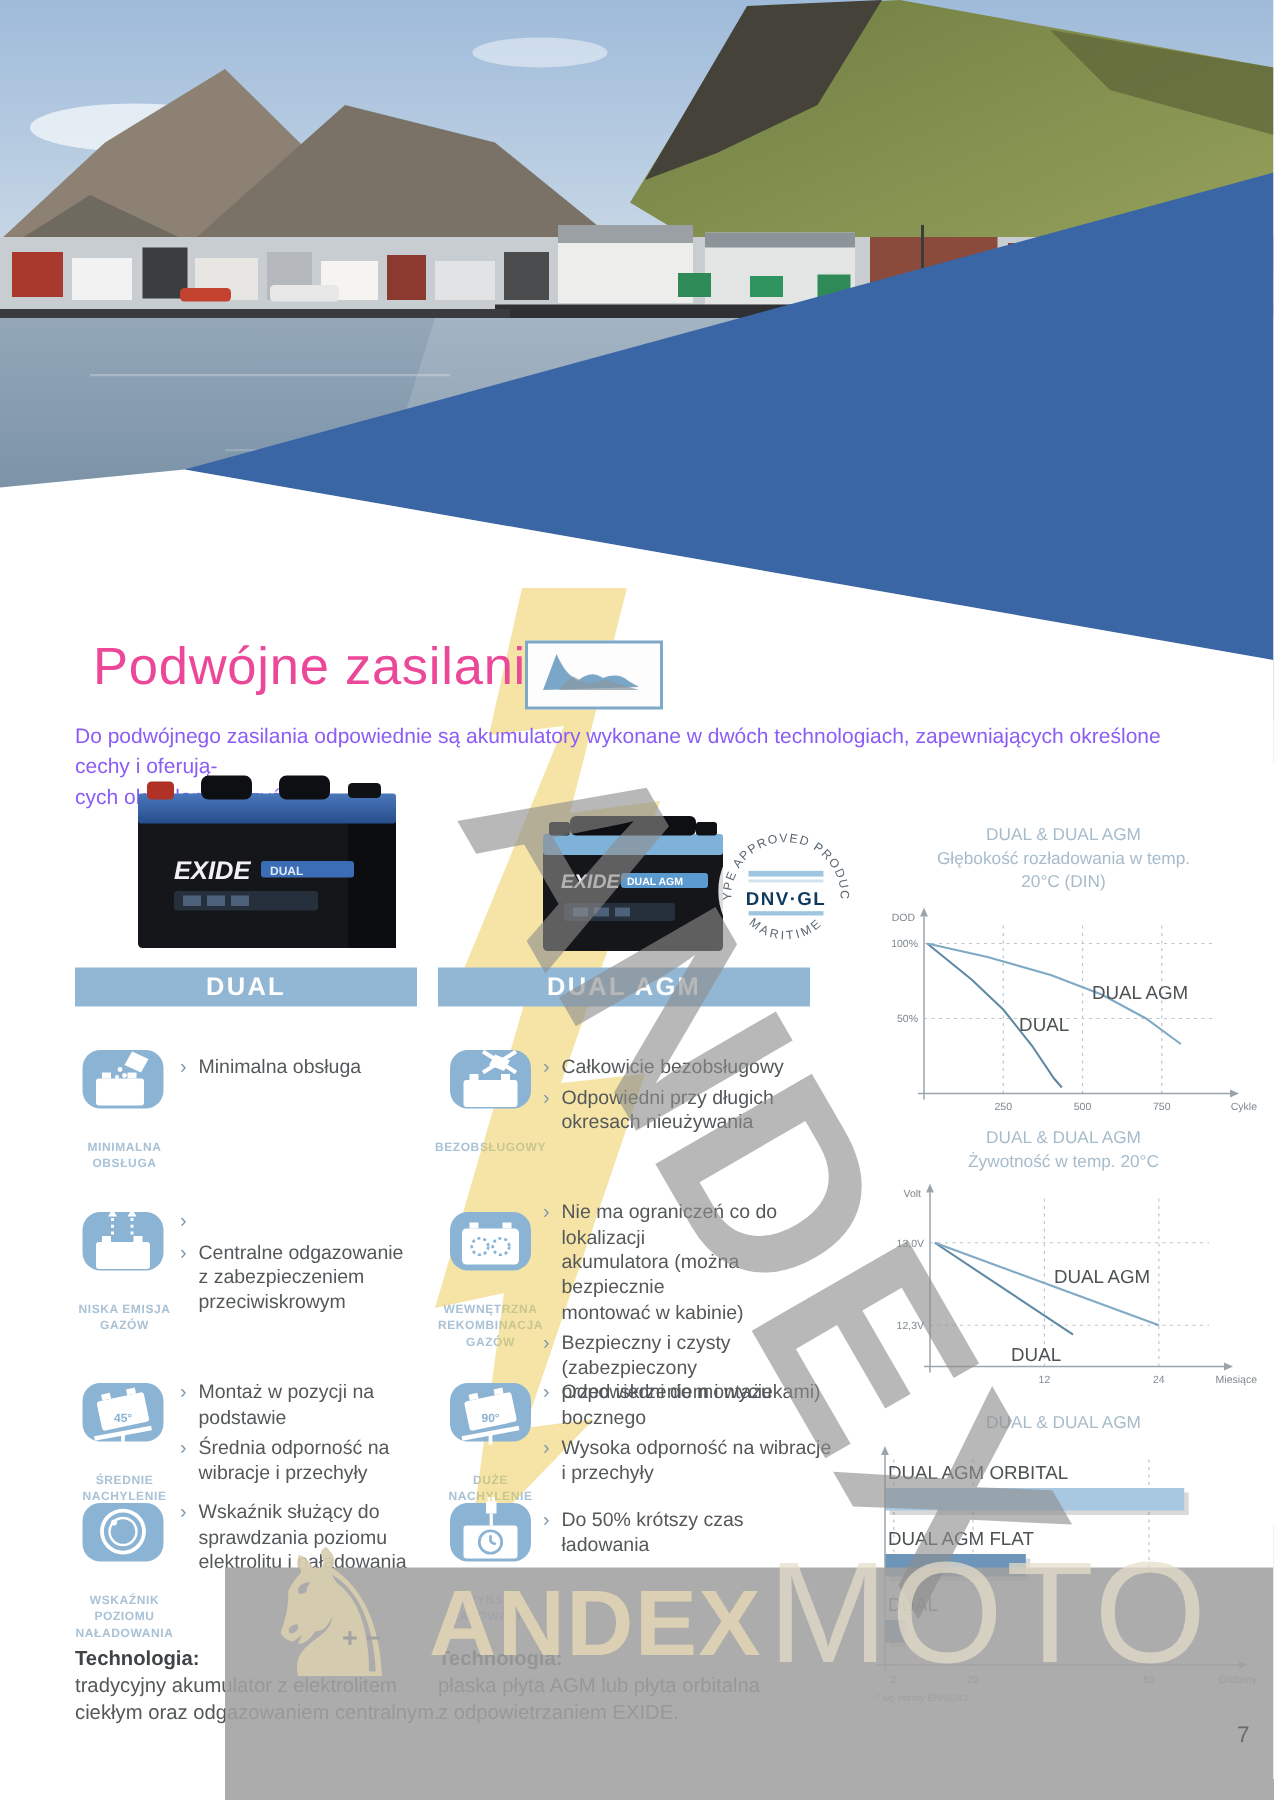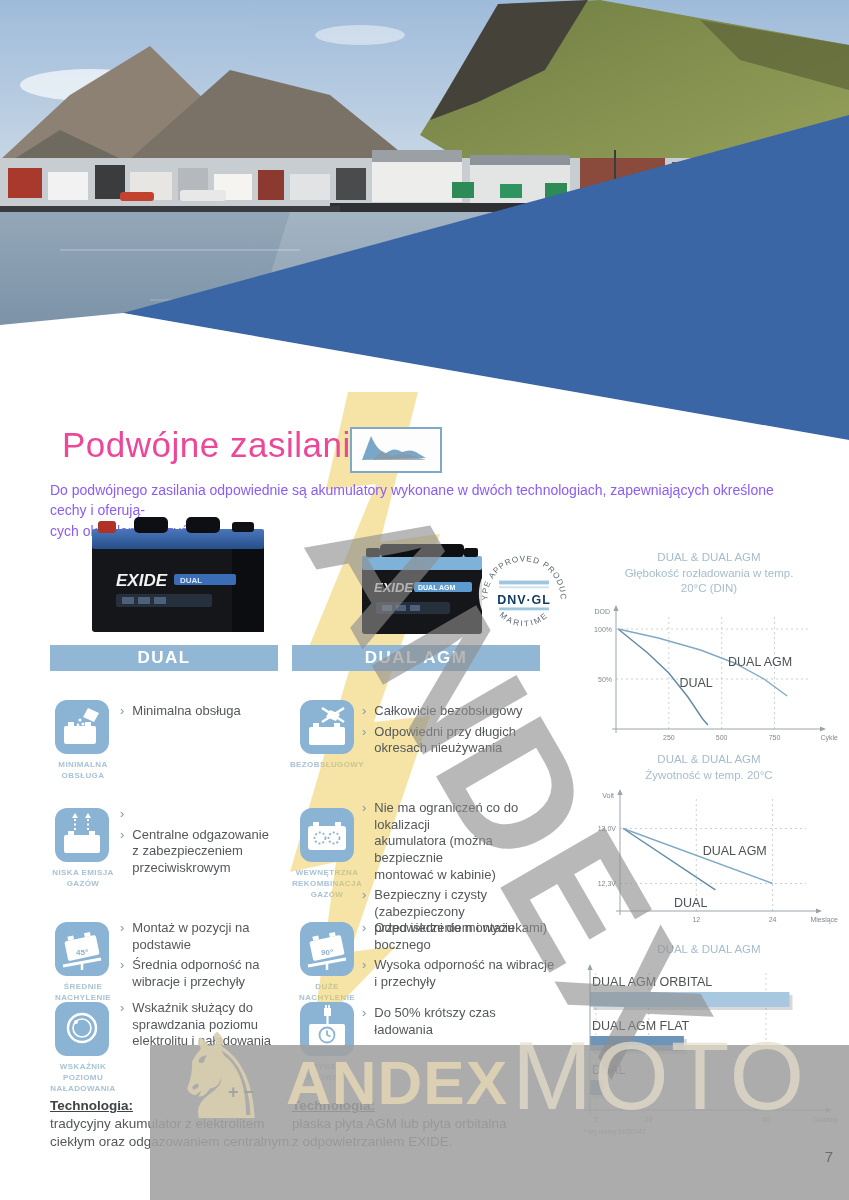--- a/index.html
+++ b/index.html
@@ -15,30 +15,30 @@
   .title-icon{left:350px;top:427px;width:88px;height:42px;border:2px solid #7fa9c9;background:#fdfdfd;}
   .intro{left:50px;top:480px;width:760px;font-size:14px;line-height:1.45;color:#8b5cf6;white-space:pre-line;}
 
   
   .col-header{height:26px;background:#92b7d5;color:#ffffff;font-size:17px;font-weight:bold;
               letter-spacing:1.5px;display:flex;align-items:center;justify-content:center;}
   .hdr-dual{left:50px;top:645px;width:228px;}
   .hdr-agm{left:292px;top:645px;width:248px;}
 
   
-  .tile{width:54px;height:54px;background:#8bb3d3;border-radius:12px;display:flex;
+  .tile{width:54px;height:39px;background:#8bb3d3;border-radius:12px;display:flex;
         align-items:center;justify-content:center;}
   .tile-label{width:110px;text-align:center;font-size:8px;letter-spacing:.4px;color:#a9c2d6;
               white-space:pre-line;line-height:1.35;font-weight:bold;}
   .feat-text{font-size:13px;color:#54585a;line-height:1.28;}
   .feat-item{display:flex;margin-bottom:4px;}
   .bullet{color:#7f98ab;margin-right:8px;flex:0 0 auto;}
   .feat-item span.txt{white-space:pre-line;}
 
-  .tech-label{font-size:13.5px;font-weight:bold;color:#3f4345;text-decoration:underline;}
+  .tech-label{font-size:13.5px;font-weight:bold;color:#3f4345;}
   .tech-text{font-size:13.5px;color:#54585a;line-height:1.3;white-space:pre-line;margin-top:2px;}
 
   
   .chart-title{font-size:11.5px;color:#a7bccb;text-align:center;line-height:1.35;}
   .chart svg{display:block;margin-top:4px;}
   .chart text{font-family:"Liberation Sans",sans-serif;}
   .tick{font-size:7px;fill:#7e888e;}
   .axlab{font-size:7px;fill:#7e888e;}
   .series-label{font-size:12.5px;fill:#4d5254;}
   .footnote{font-size:6.5px;fill:#8b9399;}

